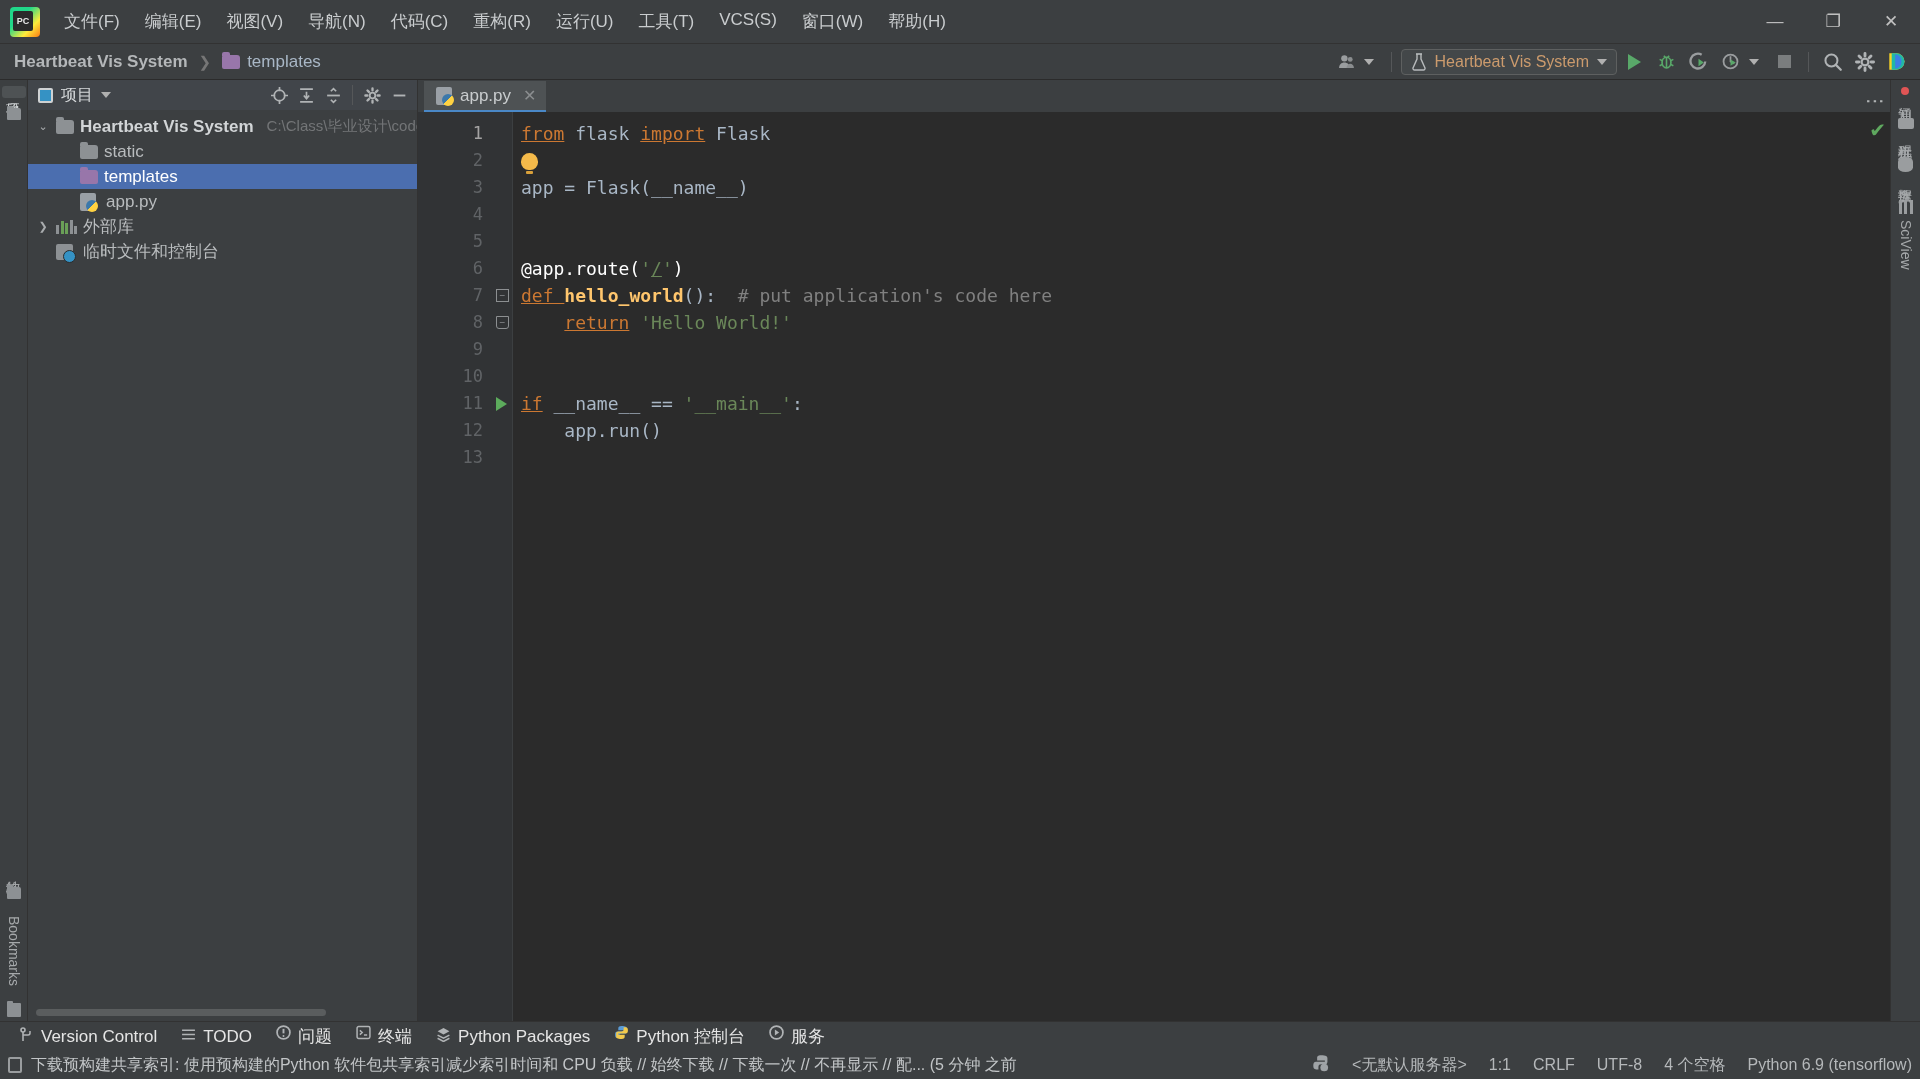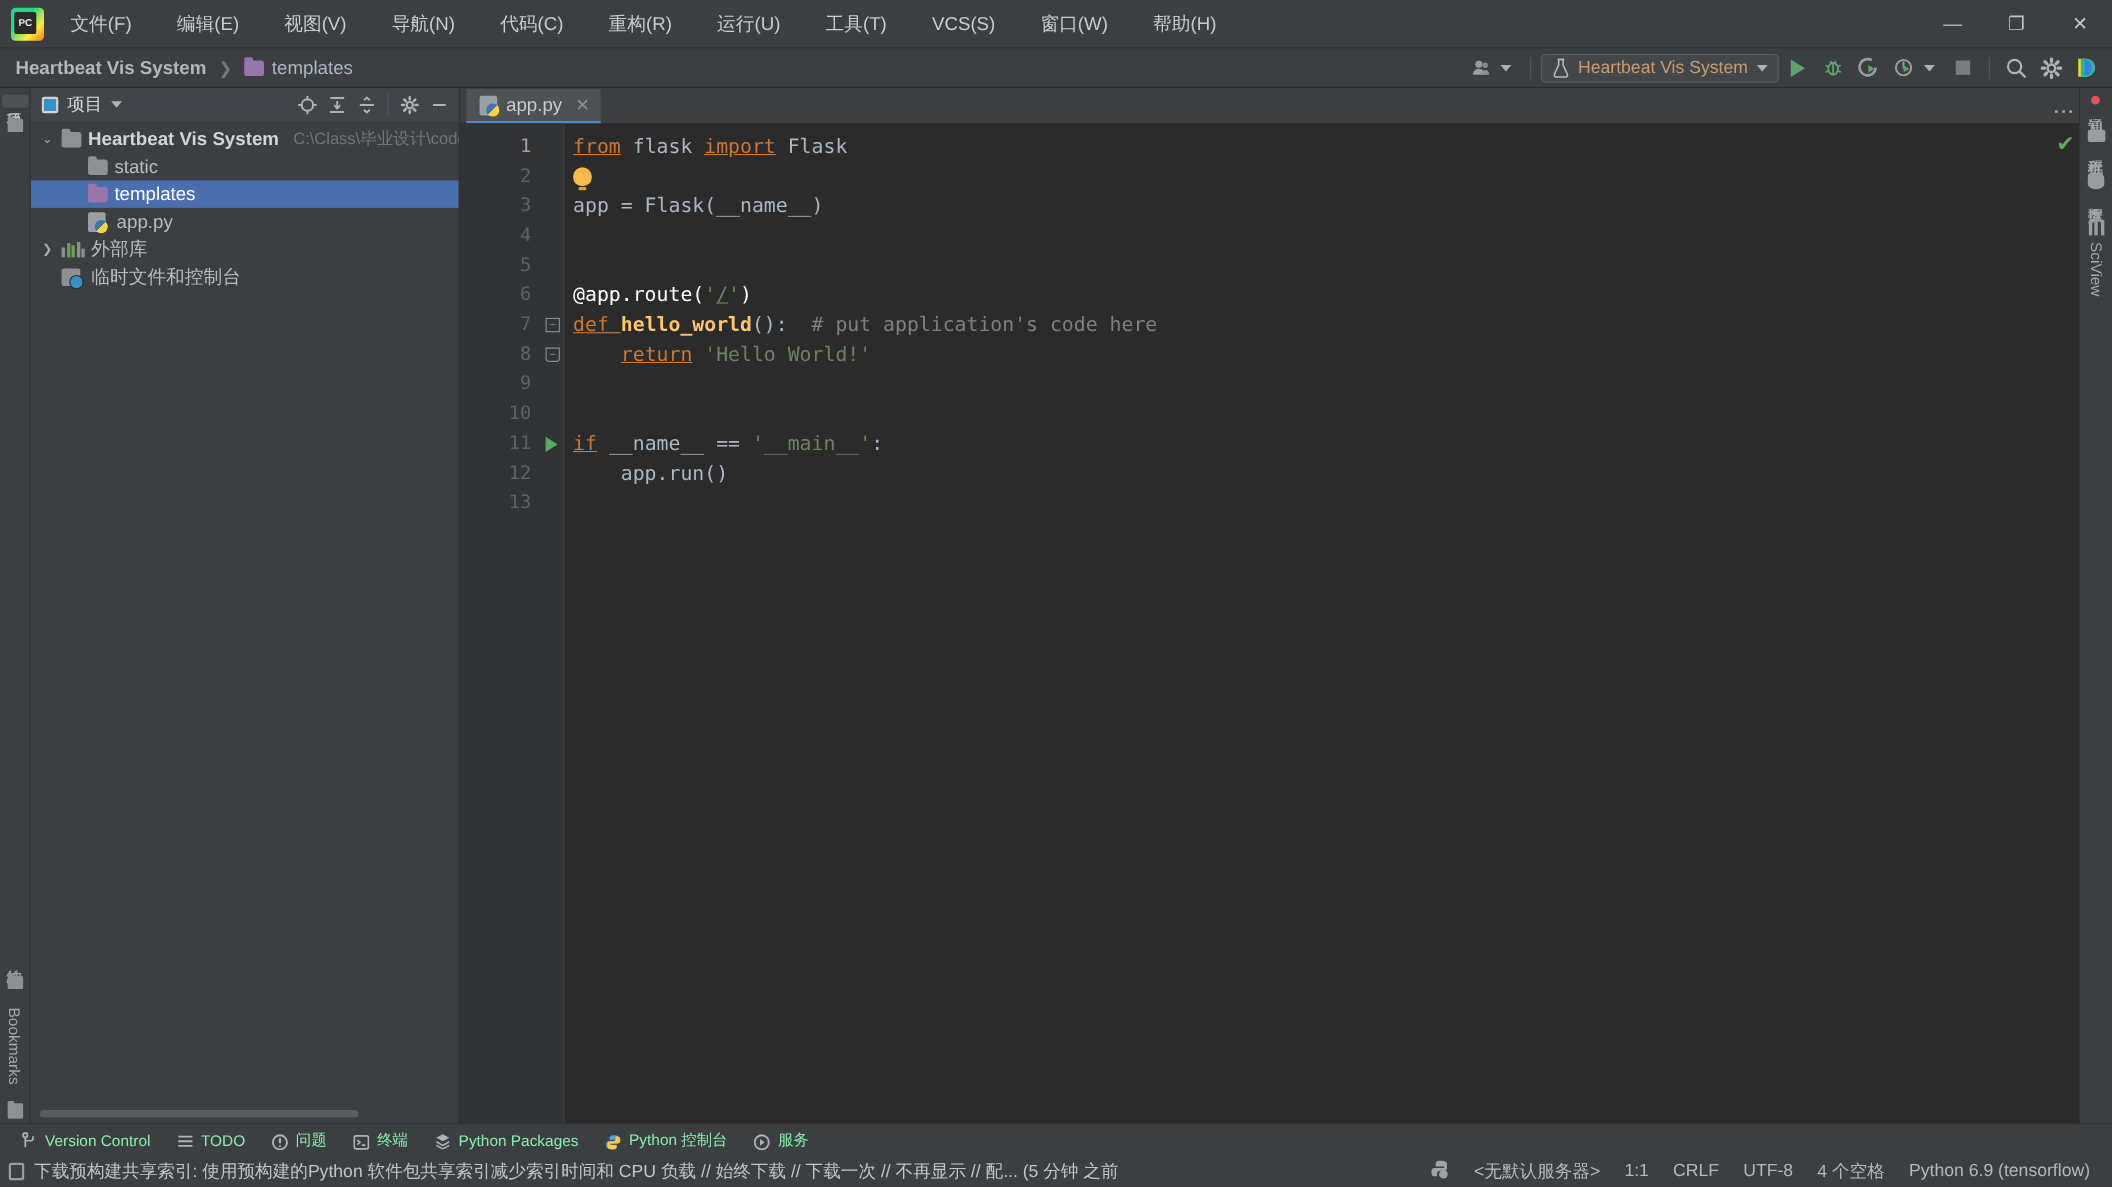--- a/index.html
+++ b/index.html
@@ -6,21 +6,21 @@
   html,body { width:1920px; height:1079px; overflow:hidden; background:#3c3f41; }
   body { font-family:"Liberation Sans","DejaVu Sans",sans-serif; font-size:17px; color:#bbbbbb; }
 
   
   .titlebar { height:44px; background:#3c3f41; display:flex; align-items:center; position:relative; border-bottom:1px solid #323232;}
   .pc-logo { width:30px; height:30px; margin-left:10px; margin-right:12px; border-radius:4px;
              background:linear-gradient(135deg,#21d789 0%,#21d789 35%,#ffeb3b 70%,#f97a12 100%);
              position:relative; flex:none;}
   .pc-logo::after { content:"PC"; position:absolute; left:3px; top:4px; width:20px; height:20px;
              background:#2b2b2b; color:#e8e8e8; font-size:9px; font-weight:bold; line-height:20px; text-align:center; border-radius:2px;}
-  .menu { display:flex; align-items:center; gap:17px; }
+  .menu { display:flex; align-items:flex-start; gap:1px; }
   .menu-item { padding:5px 12px; font-size:17px; color:#c9ccce; white-space:nowrap; cursor:default; }
   .win-title { position:absolute; left:0; right:0; text-align:center; font-size:17px; color:#9b9e9f; pointer-events:none;}
   .win-btns { margin-left:auto; display:flex; align-items:center; height:44px; z-index:2;}
   .win-btn { width:58px; height:44px; display:flex; align-items:center; justify-content:center; color:#c0c0c0; font-size:17px;}
 
   
   .toolbar { height:36px; background:#3c3f41; display:flex; align-items:center; padding:0 8px 0 14px; border-bottom:1px solid #2b2b2b;}
   .crumb { font-size:17px; color:#a9b7c6; display:flex; align-items:center; gap:7px;}
   .crumb-proj { font-weight:bold; color:#b4b7b9;}
   .crumb-sep { color:#767676; font-size:15px; margin:0 4px;}
@@ -104,22 +104,22 @@
   .db-ico { width:15px;height:15px;background:#9a9d9f;border-radius:50%/30%;}
   .grid-ico { width:14px;height:14px;background:
      linear-gradient(#9a9d9f 0 0) 0 0/3px 14px no-repeat,
      linear-gradient(#9a9d9f 0 0) 5.5px 0/3px 14px no-repeat,
      linear-gradient(#9a9d9f 0 0) 11px 0/3px 14px no-repeat;}
   .host-ico { width:16px;height:11px;background:#9a9d9f;border-radius:2px;}
 
   
   .bottom { height:58px; background:#3c3f41; display:flex; flex-direction:column;}
   .twbar { height:30px; display:flex; align-items:center; padding-left:8px; gap:2px; border-top:1px solid #323232;}
-  .tw { display:flex; align-items:flex-end; gap:7px; padding:4px 11px; font-size:14px; color:#86efac; border-radius:3px; white-space:nowrap;}
-  .statusbar { height:28px; display:flex; align-items:center; padding:0 20px 0 8px; font-size:16px; color:#b5b8ba; gap:0; position:relative;}
+  .tw { display:flex; align-items:flex-start; gap:7px; padding:4px 11px; font-size:17px; color:#e5e5e5; border-radius:3px; white-space:nowrap;}
+  .statusbar { height:28px; display:flex; align-items:center; padding:0 8px 0 8px; font-size:16px; color:#b5b8ba; gap:0; position:relative;}
   .st-msg { margin-left:9px; color:#c2c5c7; white-space:nowrap; overflow:hidden;}
   .st-right { margin-left:auto; display:flex; align-items:center; gap:22px; white-space:nowrap;}
   .watermark { position:absolute; right:18px; top:-6px; font-size:25px; color:#9aa0a4; opacity:.62; letter-spacing:1px; pointer-events:none;}
   .sq-ico { width:14px;height:16px;border:2px solid #9a9d9f; border-radius:2px;}
 </style>
 </head>
 <body>
 
 <div class="titlebar">
   <div class="pc-logo"></div>

